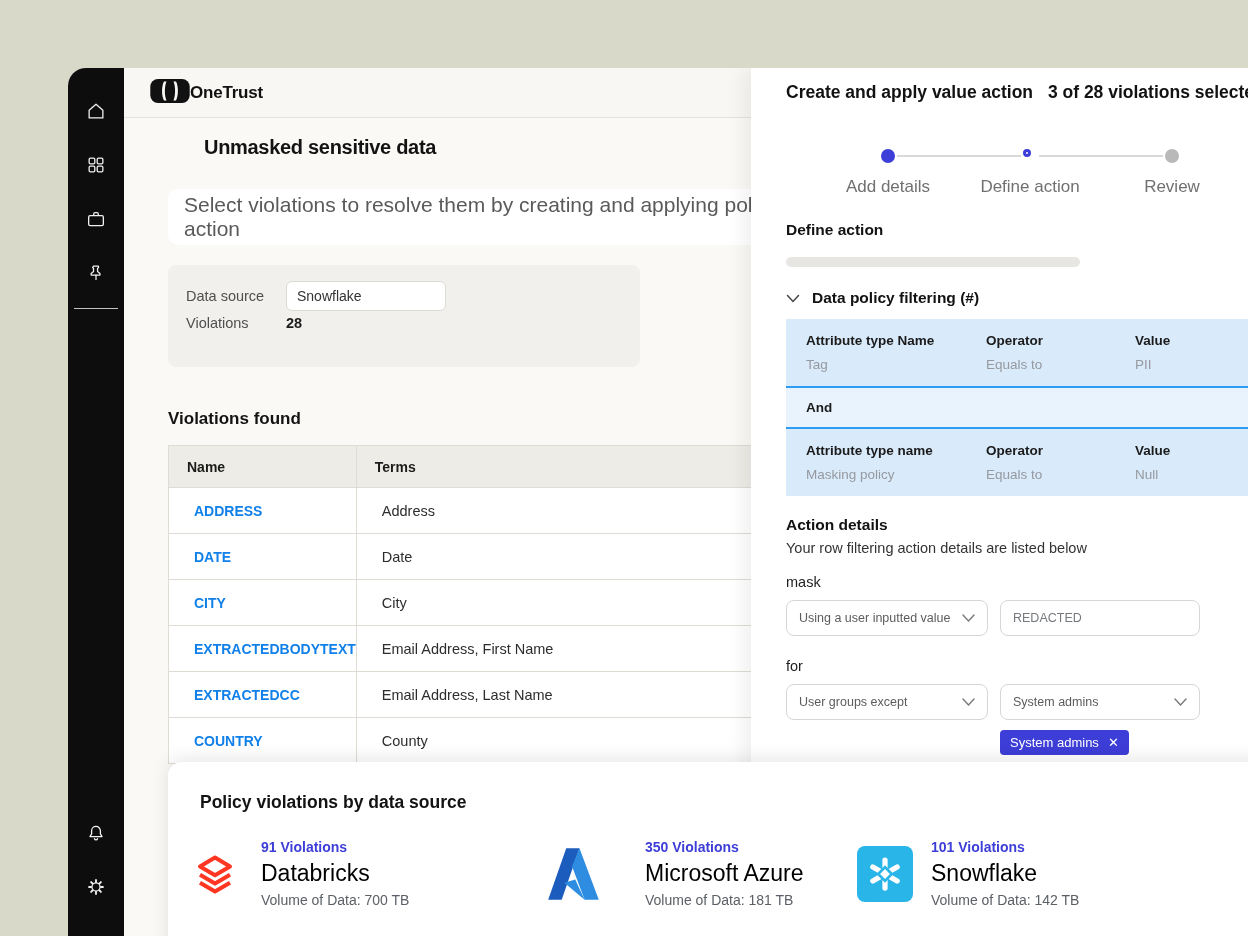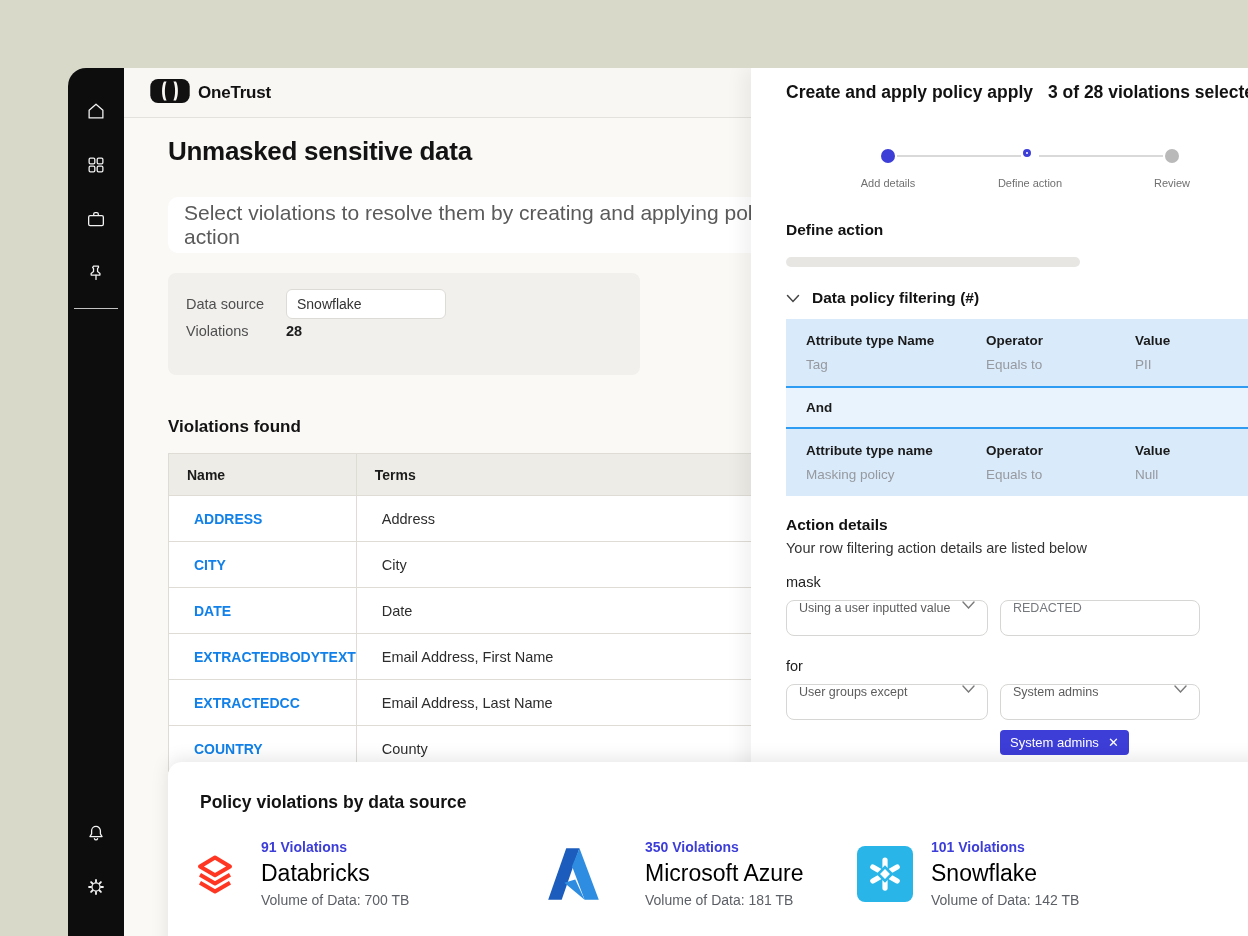--- a/index.html
+++ b/index.html
@@ -23,26 +23,26 @@
     z-index:40; position:relative;
   }
   .rail-btn { width:40px; height:54px; display:flex; align-items:center; justify-content:center; cursor:pointer; }
   .rail-divider { width:44px; height:1px; background:rgba(255,255,255,0.75); margin:8px 0; }
   .rail-bottom { margin-top:auto; display:flex; flex-direction:column; align-items:center; }
   .rail-btn svg { display:block; }
   
   .content { position:relative; flex:1; height:100%; }
   .top-bar {
     position:absolute; left:0; top:0; right:0; height:50px; background:#f8f7f4;
-    border-bottom:1px solid #e4e2dc; display:flex; align-items:center; padding-left:26px; gap:8px;
+    border-bottom:1px solid #e4e2dc; display:flex; align-items:center; padding-left:26px; gap:0;
   }
   .brand-text { font-size:17px; font-weight:bold; letter-spacing:-0.2px; color:#111; }
   
   .main-col { position:absolute; left:44px; top:0; width:640px; padding-top:68px; }
-  .page-title { font-size:26px; font-weight:bold; color:#131313; letter-spacing:-0.3px; }
+  .page-title { font-size:20px; font-weight:bold; color:#131313; letter-spacing:-0.3px;margin-left:36px; }
   .banner {
     margin-top:30px; height:56px; background:#ffffff; border-radius:10px;
     display:flex; align-items:center; padding-left:16px;
     font-size:21px; color:#5a5a5a; width:640px;
   }
   .summary-box { margin-top:20px; width:472px; height:102px; background:#f1f0ed; border-radius:8px; padding:16px 18px; }
   .summary-row { display:flex; align-items:center; margin-bottom:4px; }
   .summary-label { width:100px; font-size:14.5px; color:#4f4f4f; }
   .summary-input {
     width:160px; height:30px; background:#fff; border:1px solid #dddbd5; border-radius:6px;
@@ -67,39 +67,39 @@
   }
   .panel-title-row { white-space:nowrap; overflow:hidden; font-size:17.5px; font-weight:bold; color:#121212; }
   .panel-title-row .gap { display:inline-block; width:10px; }
   .stepper { position:relative; width:430px; height:58px; margin:44px 0 0 31px; }
   .step-seg { position:absolute; top:8px; height:2px; background:#d9d9d9; }
   .seg1 { left:80px; width:124px; } .seg2 { left:222px; width:124px; }
   .step-dot { position:absolute; top:2px; width:14px; height:14px; border-radius:50%; cursor:pointer; }
   .dot-complete { left:64px; background:#3d3dd8; }
   .dot-current { left:206px; width:8px; height:8px; background:#fff; border:3.5px solid #3d3dd8; }
   .dot-upcoming { left:348px; background:#b9b9b9; }
-  .step-label { position:absolute; top:30px; width:140px; text-align:center; font-size:11px; color:#707070; cursor:pointer; }
+  .step-label { position:absolute; top:30px; width:140px; text-align:center; font-size:17px; color:#707070; cursor:pointer; }
   .lbl1 { left:1px; } .lbl2 { left:143px; } .lbl3 { left:285px; }
   .panel-h2 { margin-top:16px; font-size:15.5px; font-weight:bold; color:#121212; }
   .skeleton-bar { margin-top:18px; width:294px; height:10px; border-radius:5px; background:#e7e6e3; }
   .cond-head { margin-top:22px; display:flex; align-items:center; gap:12px; font-size:15.5px; font-weight:bold; color:#121212; }
   .cond-head svg { cursor:pointer; }
   .cond-panel { margin-top:12px; width:600px; }
   .cond-row { background:#d9eafa; padding:14px 0 14px 20px; }
   .cond-grid { display:grid; grid-template-columns:180px 149px auto; }
   .cond-label { font-size:13.5px; font-weight:bold; color:#1b1b1b; }
   .cond-value { font-size:13.5px; color:#96999f; margin-top:9px; }
   .cond-divider { height:2px; background:#2f9cf4; }
   .cond-and { background:#e8f3fd; padding:12px 0 12px 20px; font-size:13.5px; font-weight:bold; color:#1b1b1b; }
   .panel-sub { margin-top:6px; font-size:14.5px; color:#333; }
   .mini-label { margin-top:18px; font-size:14.5px; color:#1e1e1e; }
   .dd-row { margin-top:10px; display:flex; gap:12px; }
   .dropdown, .text-input {
     height:36px; border:1px solid #d6d6d4; border-radius:8px; background:#fff;
-    display:flex; font-size:12.5px; color:#5c5c5c; cursor:pointer;
+    display:flex; align-items:center; font-size:12.5px; color:#5c5c5c; cursor:pointer;
   }
   .dropdown { width:202px; padding:0 12px; justify-content:space-between; }
   .text-input { width:200px; padding:0 12px; color:#75787d; cursor:text; }
   .chip-row { margin-top:10px; padding-left:214px; }
   .chip {
     display:inline-flex; align-items:center; gap:9px; background:#3d3dd8; color:#fff;
     font-size:13px; padding:5px 10px; border-radius:4px; cursor:pointer;
   }
   .chip .x { font-size:13px; cursor:pointer; }
   
@@ -208,46 +208,46 @@
             <th class="col-name">Name</th>
             <th>Terms</th>
           </tr>
         </thead>
         <tbody>
           <tr>
             <td class="name-cell"><a>ADDRESS</a></td>
             <td>Address</td>
           </tr>
           <tr>
+            <td class="name-cell"><a>DATE</a></td>
+            <td>Date</td>
+          </tr>
+          <tr>
             <td class="name-cell"><a>CITY</a></td>
             <td>City</td>
           </tr>
           <tr>
-            <td class="name-cell"><a>DATE</a></td>
-            <td>Date</td>
-          </tr>
-          <tr>
             <td class="name-cell"><a>EXTRACTEDBODYTEXT</a></td>
             <td>Email Address, First Name</td>
           </tr>
           <tr>
             <td class="name-cell"><a>EXTRACTEDCC</a></td>
             <td>Email Address, Last Name</td>
           </tr>
           <tr>
             <td class="name-cell"><a>COUNTRY</a></td>
             <td>County</td>
           </tr>
         </tbody>
       </table>
     </div>
 
     <div class="right-panel">
       <div class="panel-title-row">
-        <span>Create and apply policy apply</span><span class="gap"></span>
+        <span>Create and apply value action</span><span class="gap"></span>
         <span>3 of 28 violations selected</span>
       </div>
 
       <div class="stepper">
         <div class="step-seg seg1"></div>
         <div class="step-seg seg2"></div>
         <div class="step-dot dot-complete"></div>
         <div class="step-dot dot-current"></div>
         <div class="step-dot dot-upcoming"></div>
         <div class="step-label lbl1">Add details</div>

